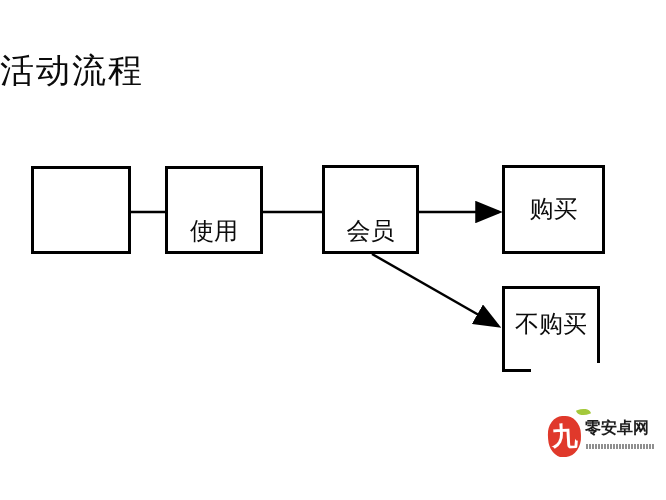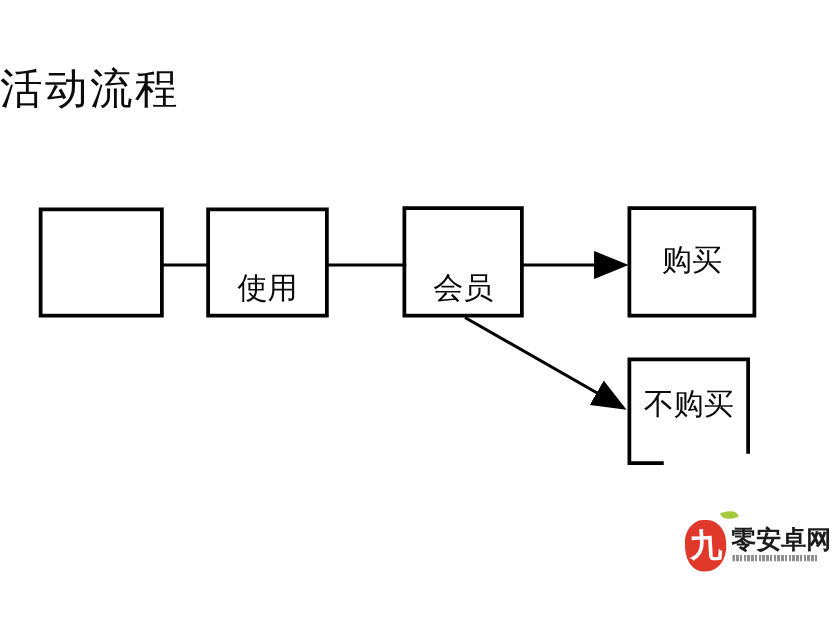--- a/index.html
+++ b/index.html
@@ -67,21 +67,21 @@
     width: 13px;
     height: 8px;
     border-radius: 0 90% 0 90%;
     transform: rotate(-22deg);
   }
   .wm-name {
     position: absolute;
     left: 585px;
     top: 418px;
     width: 75px;
-    font-size: 20px;
+    font-size: 16px;
     font-weight: bold;
     letter-spacing: 0px;
     color: #1c1c1c;
     white-space: nowrap;
   }
   .wm-subtext {
     position: absolute;
     left: 586px;
     top: 444px;
     width: 68px;

